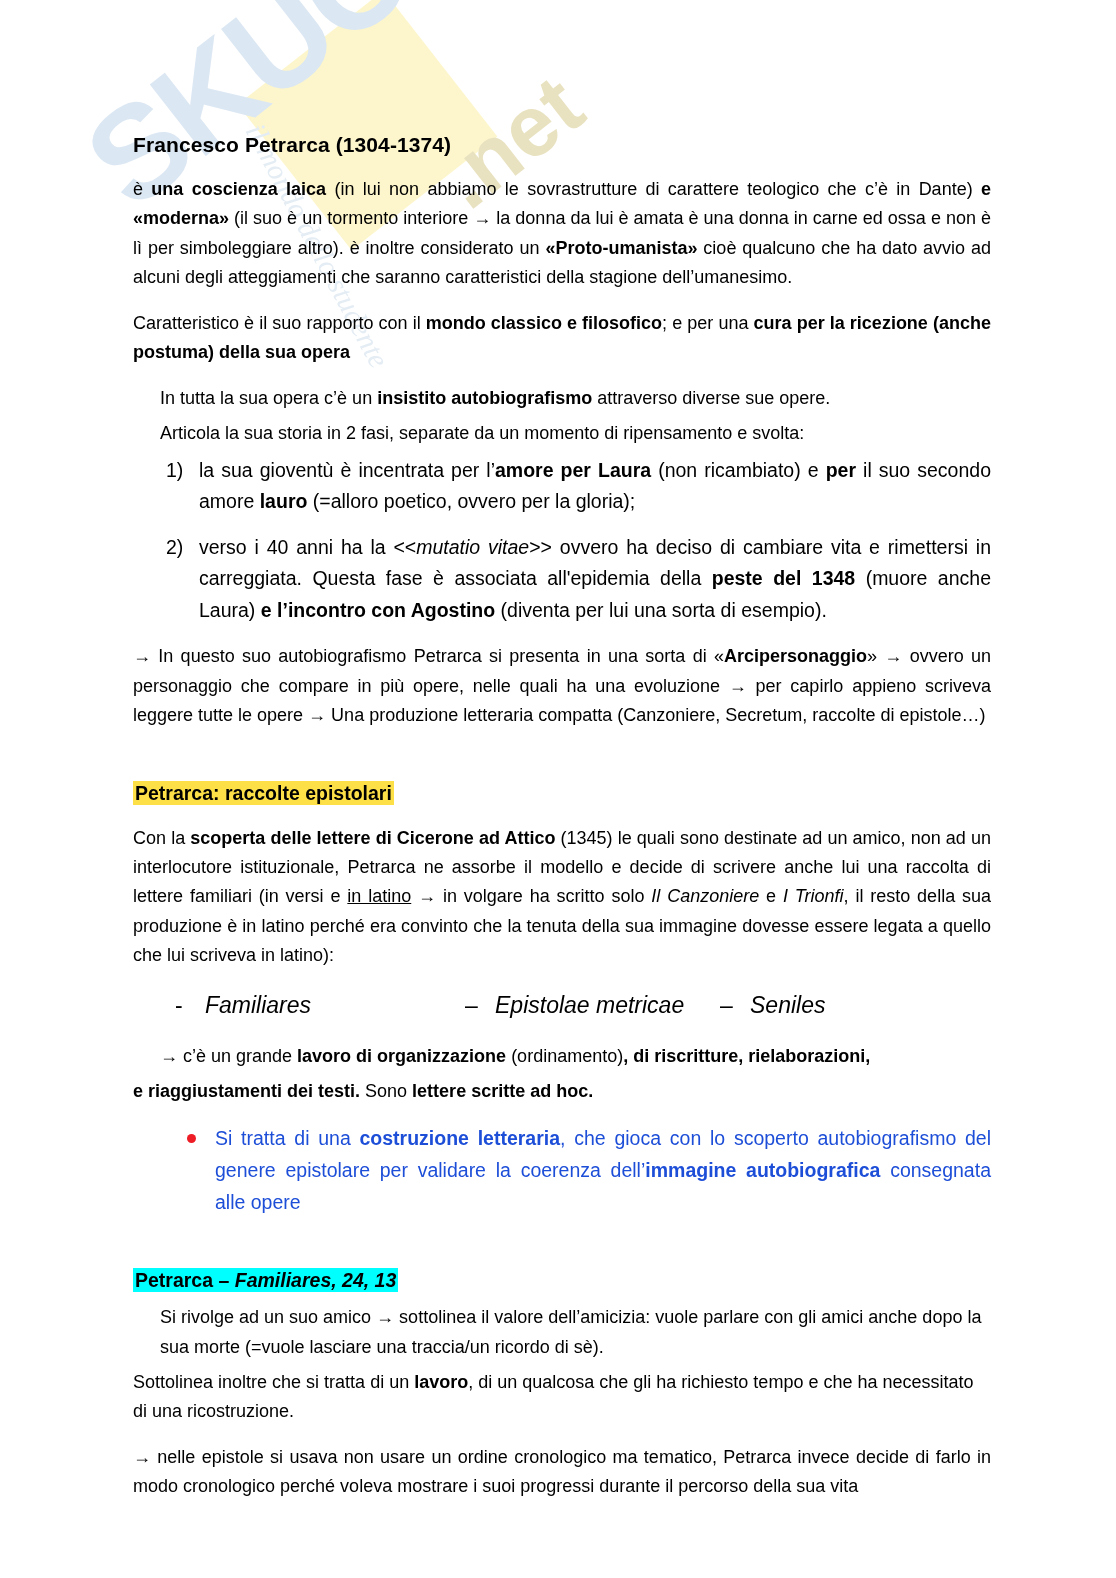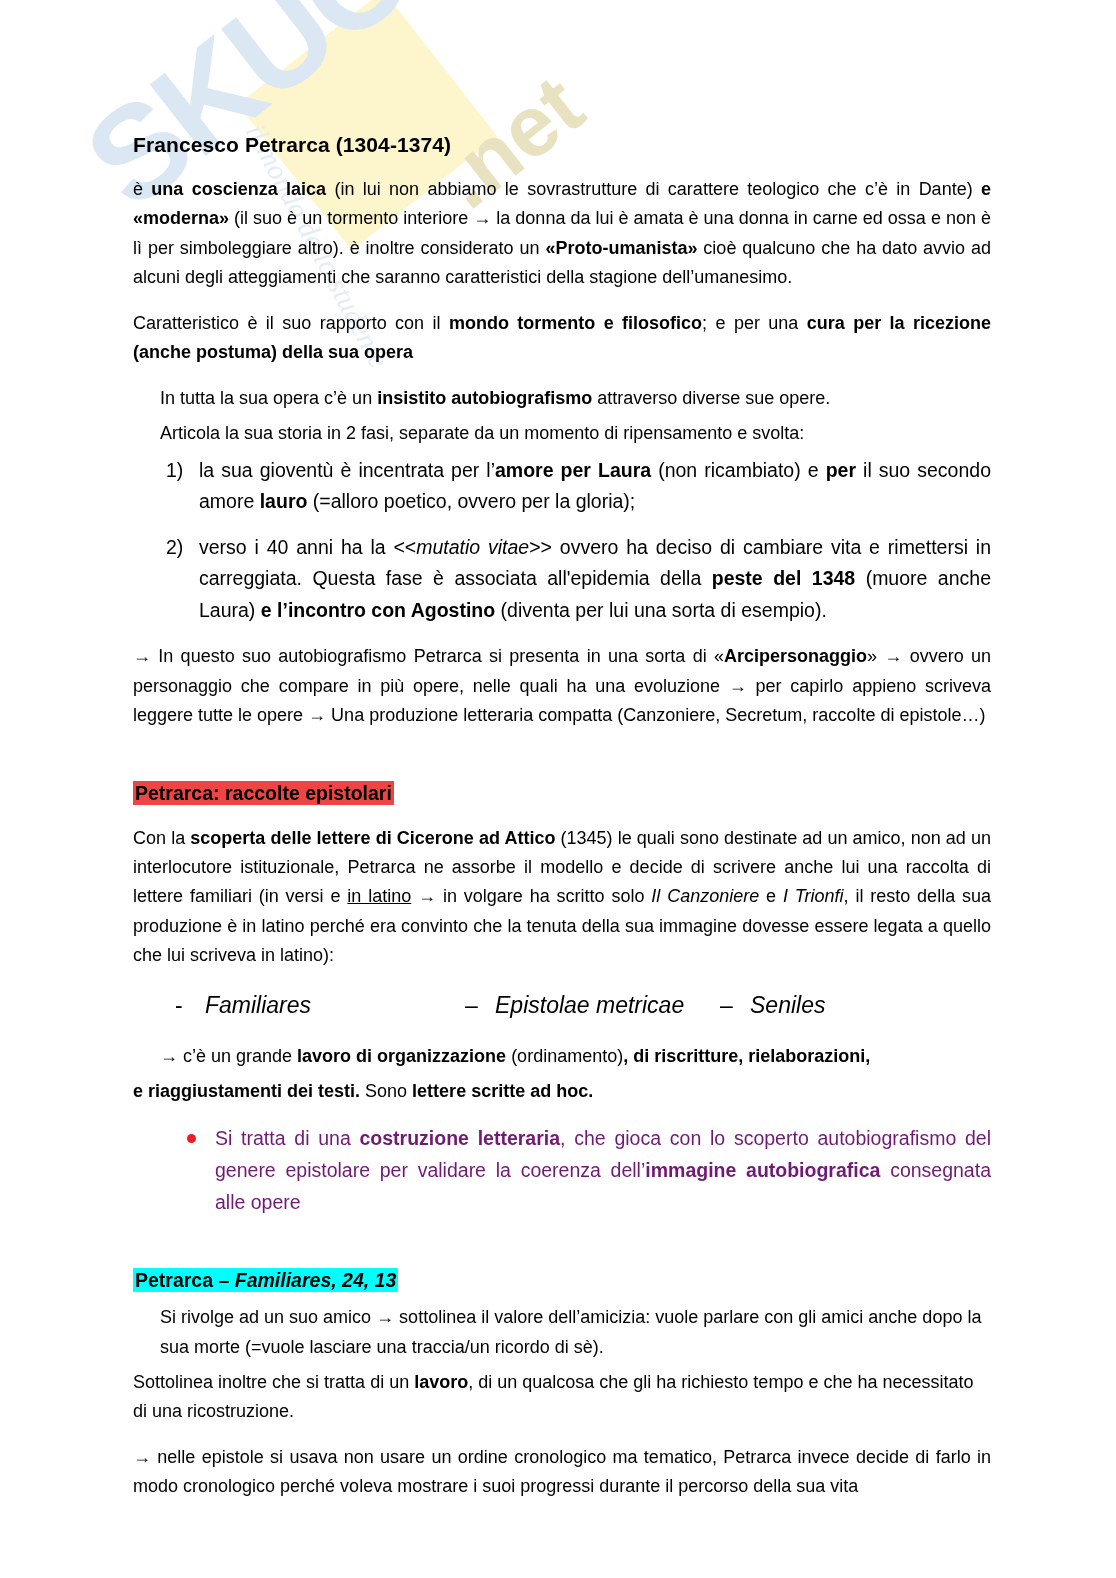--- a/index.html
+++ b/index.html
@@ -137,21 +137,21 @@
   
   .hl {
     display: inline;
     font-size: 19.5px;
     font-weight: bold;
     line-height: 1.5;
     padding: 1px 2px 1px 2px;
     box-decoration-break: clone;
     -webkit-box-decoration-break: clone;
   }
-  .hl-yellow { background: #ef4444; }
+  .hl-yellow { background: #fde047; }
   .hl-cyan   { background: #00ffff; }
 
   .head-block { margin: 0 0 16px 0; }
 
   
   .works {
     display: flex;
     margin: 0 0 18px 0;
     padding-left: 42px;
     font-size: 23px;
@@ -165,21 +165,21 @@
   }
   .works .w-col-1 { width: 290px; }
   .works .w-col-2 { width: 255px; }
   .works .w-col-3 { width: 200px; }
 
   
   ul.redlist {
     margin: 0 0 16px 0;
     padding: 0;
     list-style: none;
-    color: #701a75;
+    color: #1d4ed8;
   }
   ul.redlist > li {
     position: relative;
     padding-left: 82px;
     font-size: 19.5px;
     line-height: 1.62;
     text-align: justify;
   }
   ul.redlist > li .rbullet {
     position: absolute;
@@ -205,21 +205,21 @@
     <div class="wm-dot">.net</div>
     <div class="wm-tag">il mondo dello studente</div>
   </div>
 
   <div class="content">
 
     <h1 class="doc-title">Francesco Petrarca (1304-1374)</h1>
 
     <p class="para"><span>è </span><b>una coscienza laica</b><span> (in lui non abbiamo le sovrastrutture di carattere teologico che c’è in Dante) </span><b>e «moderna»</b><span> (il suo è un tormento interiore → la donna da lui è amata è una donna in carne ed ossa e non è lì per simboleggiare altro). è inoltre considerato un </span><b>«Proto-umanista»</b><span> cioè qualcuno che ha dato avvio ad alcuni degli atteggiamenti che saranno caratteristici della stagione dell’umanesimo.</span></p>
 
-    <p class="para"><span>Caratteristico è il suo rapporto con il </span><b>mondo tormento e filosofico</b><span>; e per una </span><b>cura per la ricezione (anche postuma) della sua opera</b></p>
+    <p class="para"><span>Caratteristico è il suo rapporto con il </span><b>mondo classico e filosofico</b><span>; e per una </span><b>cura per la ricezione (anche postuma) della sua opera</b></p>
 
     <p class="para nojust tight"><span>In tutta la sua opera c’è un </span><b>insistito autobiografismo</b><span> attraverso diverse sue opere.</span></p>
 
     <p class="para nojust tight indent-1">Articola la sua storia in 2 fasi, separate da un momento di ripensamento e svolta:</p>
 
     <ol class="numlist">
       <li>
         <span class="num">1)</span><span>la sua gioventù è incentrata per l’</span><b>amore per Laura</b><span> (non ricambiato) e </span><b>per</b><span> il suo secondo amore </span><b>lauro</b><span> (=alloro poetico, ovvero per la gloria);</span>
       </li>
       <li>

